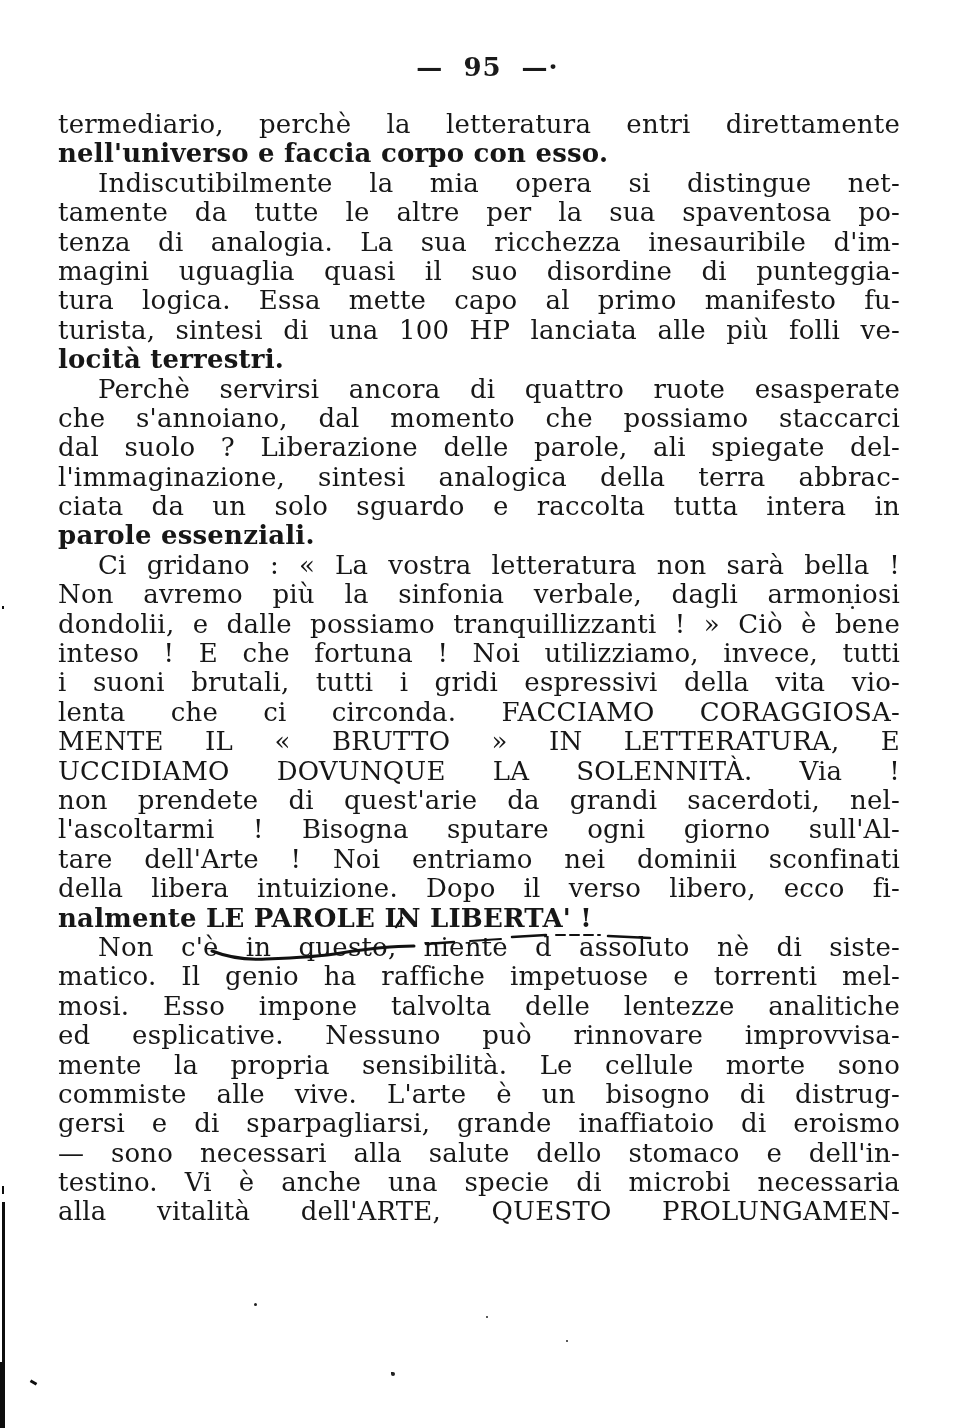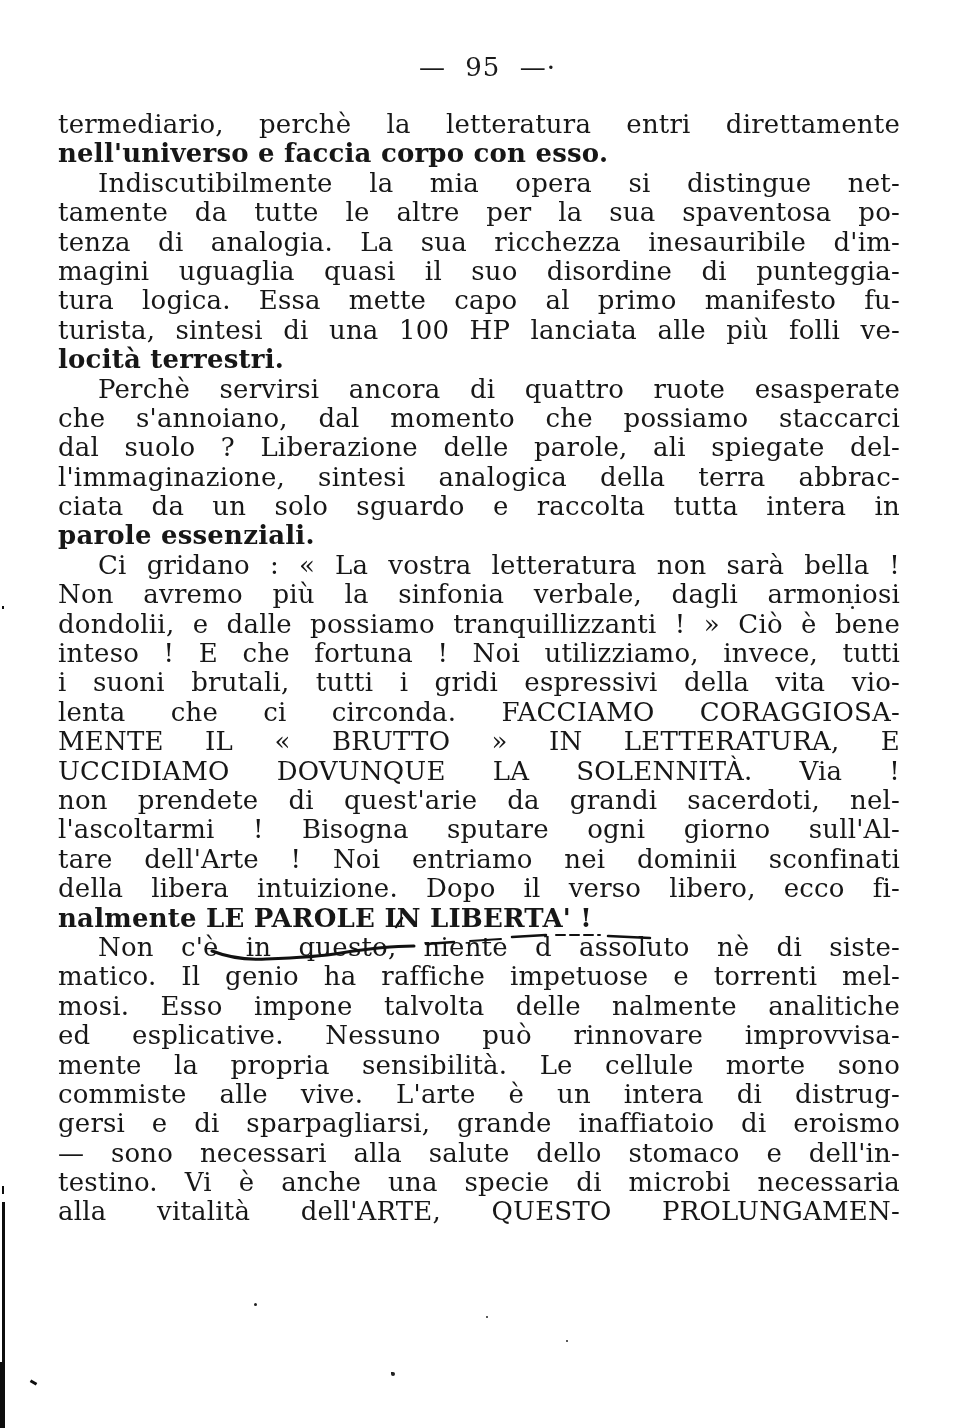--- a/index.html
+++ b/index.html
@@ -5,21 +5,21 @@
   html,body{margin:0;padding:0;}
   body{
     width:975px;height:1428px;position:relative;overflow:hidden;
     background:#ffffff;
     font-family:"DejaVu Serif","Liberation Serif",serif;
     color:#151515;
   }
   .page{position:absolute;inset:0;background:#ffffff;}
   .page-number{
     position:absolute;top:52px;left:0;width:100%;
-    text-align:center;font-size:26px;font-weight:normal;
+    text-align:center;font-size:26px;font-weight:bold;
     word-spacing:10px;letter-spacing:1px;color:#1a1a1a;
   }
   .text-block{
     position:absolute;left:58px;top:110px;width:842px;
     font-size:26px;line-height:29.4px;letter-spacing:0.2px;
     color:#171717;
   }
   .line{
     text-align:justify;text-align-last:justify;text-justify:inter-word;
     white-space:normal;height:29.4px;overflow:visible;
@@ -71,24 +71,24 @@
         <div class="line"><span>UCCIDIAMO DOVUNQUE LA SOLENNITÀ. Via !</span></div>
         <div class="line"><span>non prendete di quest'arie da grandi sacerdoti, nel-</span></div>
         <div class="line"><span>l'ascoltarmi ! Bisogna sputare ogni giorno sull'</span><span class="it">Al-</span></div>
         <div class="line"><span class="it">tare dell'Arte !</span><span> Noi entriamo nei dominii sconfinati</span></div>
         <div class="line"><span>della libera intuizione. Dopo il verso libero, ecco fi-</span></div>
         <div class="line nojust"><span>nalmente LE PAROLE IN LIBERTA' !</span></div>
       </div>
       <div>
         <div class="line indent"><span>Non c'è in questo, niente d assoluto nè di siste-</span></div>
         <div class="line"><span>matico. Il genio ha raffiche impetuose e torrenti mel-</span></div>
-        <div class="line"><span>mosi. Esso impone talvolta delle nalmente analitiche</span></div>
+        <div class="line"><span>mosi. Esso impone talvolta delle lentezze analitiche</span></div>
         <div class="line"><span>ed esplicative. Nessuno può rinnovare improvvisa-</span></div>
         <div class="line"><span>mente la propria sensibilità. Le cellule morte sono</span></div>
-        <div class="line"><span>commiste alle vive. L'arte è un intera di distrug-</span></div>
+        <div class="line"><span>commiste alle vive. L'arte è un bisogno di distrug-</span></div>
         <div class="line"><span>gersi e di sparpagliarsi, grande inaffiatoio di eroismo</span></div>
         <div class="line"><span>— sono necessari alla salute dello stomaco e dell'in-</span></div>
         <div class="line"><span>testino. Vi è anche una specie di microbi necessaria</span></div>
         <div class="line"><span>alla vitalità dell'ARTE, QUESTO PROLUNGAMEN-</span></div>
       </div>
     </div>
 
   <svg class="pen-stroke" width="975" height="1428" viewBox="0 0 975 1428">
     <path d="M 212,951 C 230,958 248,960 266,959 C 295,958 318,957 341,953 C 372,948 395,946 414,946" fill="none" stroke="#111" stroke-width="3" stroke-linecap="round"></path>
     <path d="M 426,944 L 454,942" fill="none" stroke="#111" stroke-width="2.5" stroke-linecap="round"></path>

